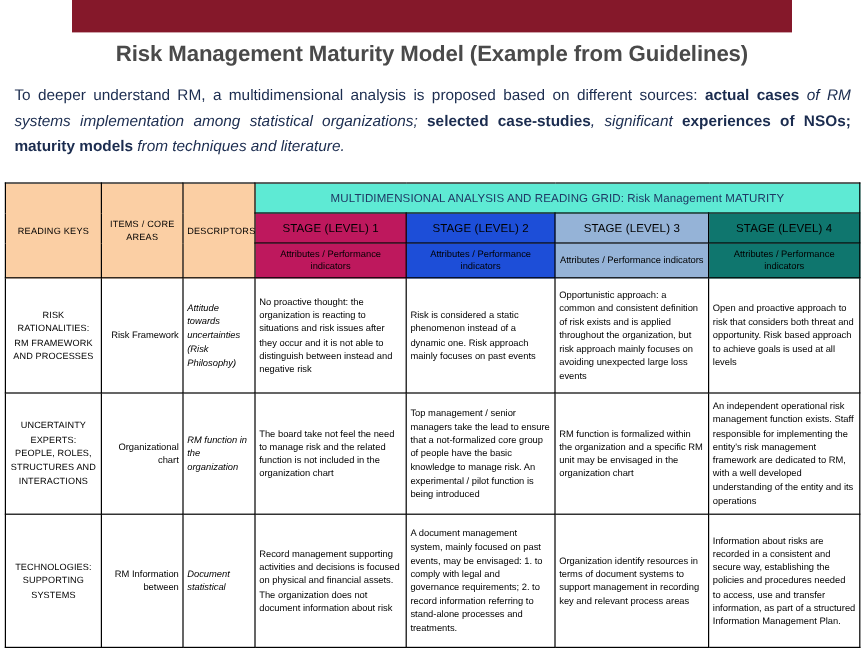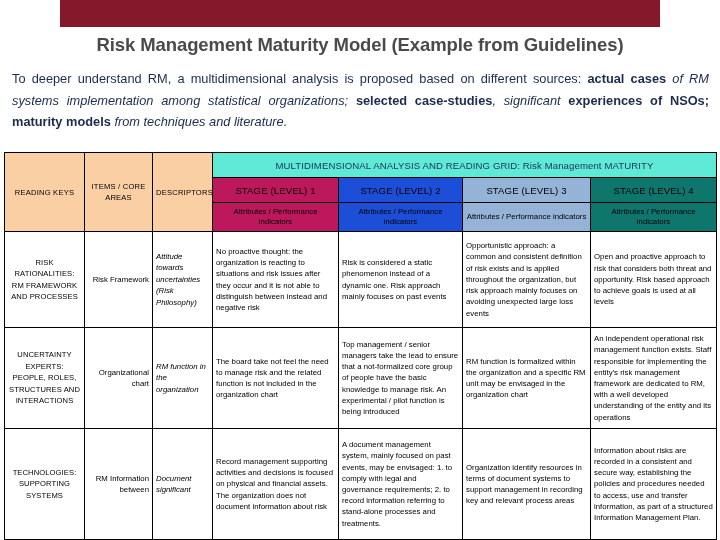--- a/index.html
+++ b/index.html
@@ -199,20 +199,20 @@
       <td class="item-cell">Organizational chart</td>
       <td class="desc-cell">RM function in the organization</td>
       <td class="body-cell">The board take not feel the need to manage risk and the related function is not included in the organization chart</td>
       <td class="body-cell">Top management / senior managers take the lead to ensure that a not-formalized core group of people have the basic knowledge to manage risk. An experimental / pilot function is being introduced</td>
       <td class="body-cell">RM function is formalized within the organization and a specific RM unit may be envisaged in the organization chart</td>
       <td class="body-cell">An independent operational risk management function exists. Staff responsible for implementing the entity's risk management framework are dedicated to RM, with a well developed understanding of the entity and its operations</td>
     </tr>
     <tr style="height:111px">
       <td class="key-cell">TECHNOLOGIES: SUPPORTING SYSTEMS</td>
       <td class="item-cell">RM Information between</td>
-      <td class="desc-cell">Document significant</td>
+      <td class="desc-cell">Document statistical</td>
       <td class="body-cell">Record management supporting activities and decisions is focused on physical and financial assets. The organization does not document information about risk</td>
       <td class="body-cell">A document management system, mainly focused on past events, may be envisaged: 1. to comply with legal and governance requirements; 2. to record information referring to stand-alone processes and treatments.</td>
       <td class="body-cell">Organization identify resources in terms of document systems to support management in recording key and relevant process areas</td>
       <td class="body-cell">Information about risks are recorded in a consistent and secure way, establishing the policies and procedures needed to access, use and transfer information, as part of a structured Information Management Plan.</td>
     </tr>
   </tbody>
 </table>
 
 </body></html>

